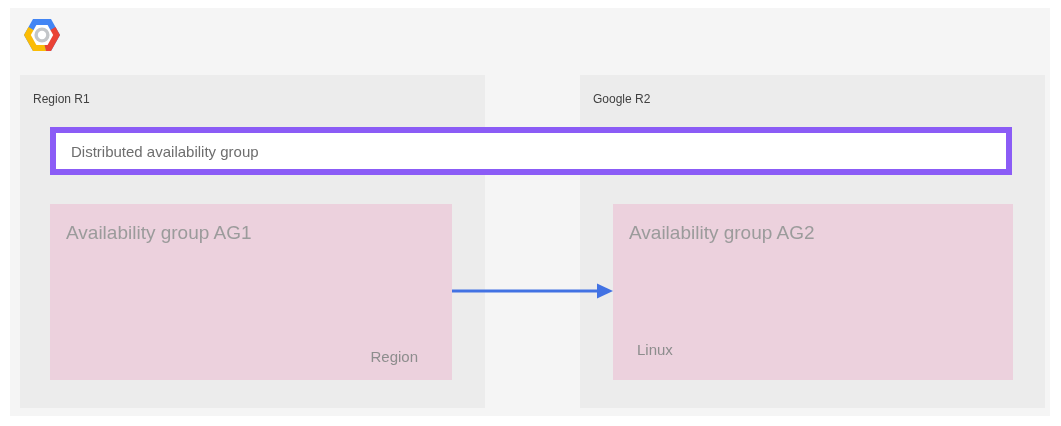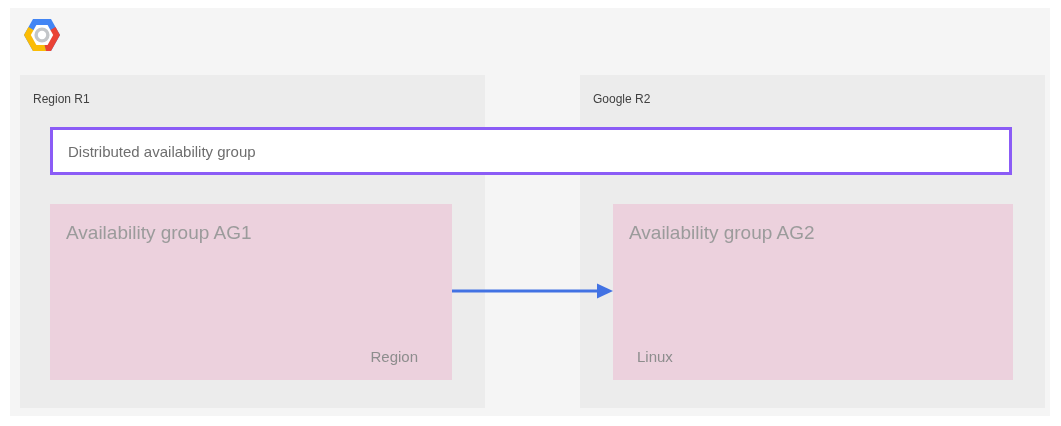--- a/index.html
+++ b/index.html
@@ -47,21 +47,21 @@
     font-size: 12px;
     color: #404040;
   }
 
   
   .dag-box {
     position: absolute;
     left: 40px; top: 119px;
     width: 962px; height: 48px;
     background: #ffffff;
-    border: 3px solid #8b5cf6;
+    border: 6px solid #8b5cf6;
     box-sizing: border-box;
     display: flex;
     align-items: center;
     padding-left: 15px;
     font-size: 15px;
     color: #6e6e6e;
   }
 
   
   .ag {
@@ -77,21 +77,21 @@
     left: 16px; top: 18px;
     font-size: 19px;
     color: #9b9b9b;
   }
   .os-label {
     position: absolute;
     font-size: 15px;
     color: #8d8d8d;
   }
   .os-windows { right: 34px; bottom: 15px; }
-  .os-linux { left: 24px; bottom: 15px; margin-top: 44px; }
+  .os-linux { left: 24px; bottom: 22px; margin-top: 44px; }
 
   
   .arrow {
     position: absolute;
     left: 442px; top: 271px;
     width: 161px; height: 24px;
   }
 </style>
 </head>
 <body>

